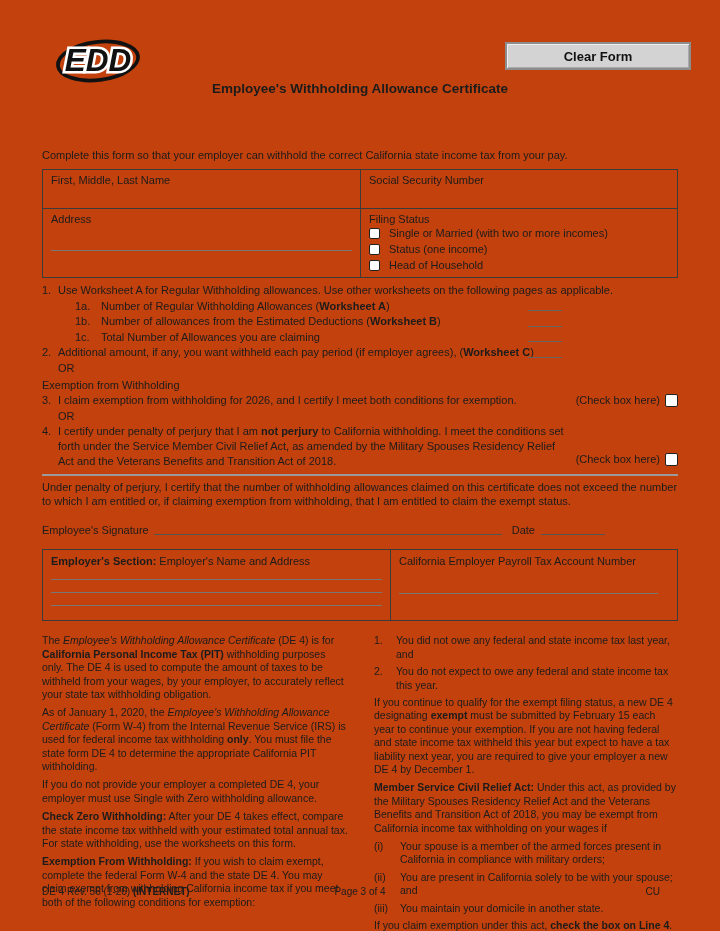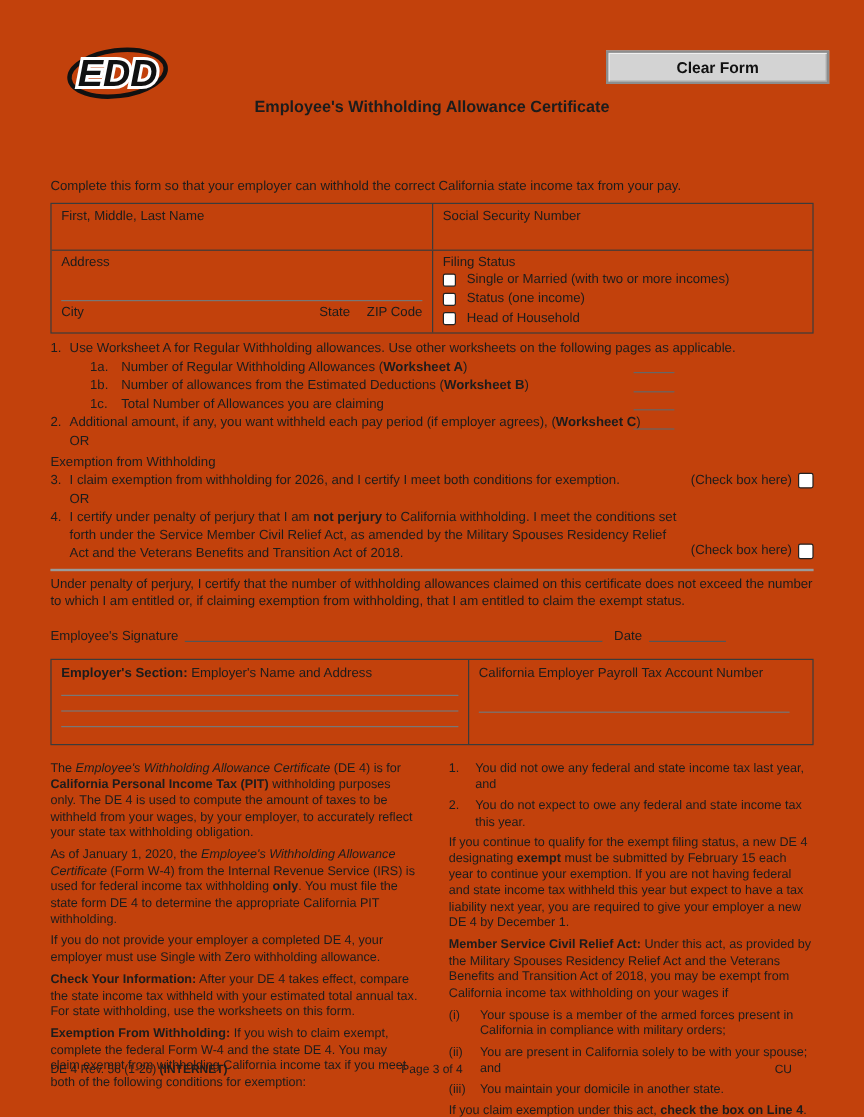--- a/index.html
+++ b/index.html
@@ -107,27 +107,20 @@
           <span>First, Middle, Last Name</span>
         </div>
         <div class="pi-cell pi-right">
           <span>Social Security Number</span>
         </div>
       </div>
       <div class="pi-row pi-row2">
         <div class="pi-cell pi-left">
           <span>Address</span>
           <div class="addr-line"></div>
-          <div class="city-row">
-            <span>City</span>
-            <span class="csz-right">
-              <span>State</span>
-              <span>ZIP Code</span>
-            </span>
-          </div>
         </div>
         <div class="pi-cell pi-right">
           <span>Filing Status</span>
           <div class="fs-option">
             <span class="cb"></span>
             <span>Single or Married (with two or more incomes)</span>
           </div>
           <div class="fs-option">
             <span class="cb"></span>
             <span>Status (one income)</span>
@@ -208,21 +201,21 @@
         <span>California Employer Payroll Tax Account Number</span>
         <div class="wline"></div>
       </div>
     </div>
 
     <div class="two-col">
       <div class="col-l">
         <p>The <i>Employee's Withholding Allowance Certificate</i> (DE 4) is for <b>California Personal Income Tax (PIT)</b> withholding purposes only. The DE 4 is used to compute the amount of taxes to be withheld from your wages, by your employer, to accurately reflect your state tax withholding obligation.</p>
         <p>As of January 1, 2020, the <i>Employee's Withholding Allowance Certificate</i> (Form W-4) from the Internal Revenue Service (IRS) is used for federal income tax withholding <b>only</b>. You must file the state form DE 4 to determine the appropriate California PIT withholding.</p>
         <p>If you do not provide your employer a completed DE 4, your employer must use Single with Zero withholding allowance.</p>
-        <p><b>Check Your Information:</b> After your DE 4 takes effect, compare the state income tax withheld with your estimated total annual tax. For state withholding, use the worksheets on this form.</p>
+        <p><b>Check Zero Withholding:</b> After your DE 4 takes effect, compare the state income tax withheld with your estimated total annual tax. For state withholding, use the worksheets on this form.</p>
         <p><b>Exemption From Withholding:</b> If you wish to claim exempt, complete the federal Form W-4 and the state DE 4. You may claim exempt from withholding California income tax if you meet both of the following conditions for exemption:</p>
       </div>
       <div class="col-r">
         <div class="itemrow">
           <span class="inum">1.</span>
           <span>You did not owe any federal and state income tax last year, and</span>
         </div>
         <div class="itemrow">
           <span class="inum">2.</span>
           <span>You do not expect to owe any federal and state income tax this year.</span>

